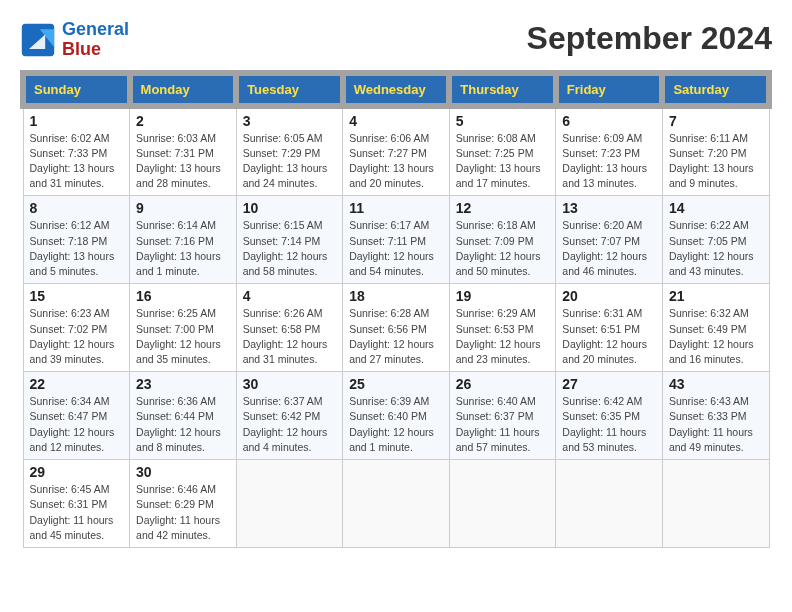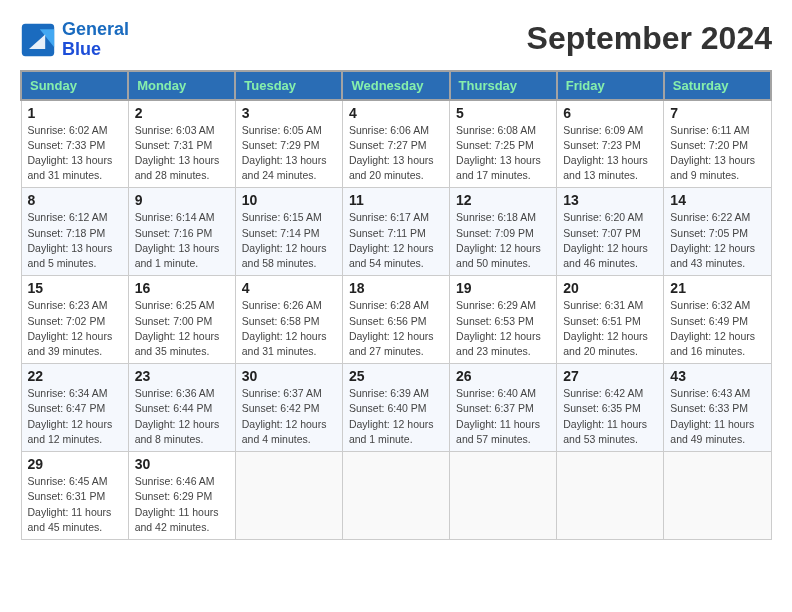--- a/index.html
+++ b/index.html
@@ -47,26 +47,26 @@
       font-size: 14px;
       color: #555;
     }
     .calendar {
       width: 100%;
       border-collapse: collapse;
       font-size: 11px;
     }
     .calendar th {
       background: #2a6db5;
-      color: #86efac;
+      color: #fde047;
       text-align: left;
       padding: 6px 8px;
       font-size: 13px;
       font-weight: bold;
-      border: 2px solid #a3a3a3;
+      border: 6px solid #a3a3a3;
     }
     .calendar td {
       border: 1px solid #ccc;
       vertical-align: top;
       padding: 4px 6px;
       width: calc(100% / 7);
       min-height: 80px;
       background: #fff;
     }
     .calendar tr:nth-child(even) td {
@@ -93,21 +93,21 @@
 
 <div class="header-area">
   <div class="logo">
     <svg class="logo-icon" viewBox="0 0 40 40">
       <rect x="2" y="2" width="36" height="36" rx="4" fill="#1a6bbf"></rect>
       <polygon points="22,8 38,8 38,28" fill="#4db8ff" opacity="0.8"></polygon>
       <polygon points="10,30 28,30 28,14" fill="#fff" opacity="0.9"></polygon>
     </svg>
     <div class="logo-text">
       <span>General</span><br>
-      <span style="color:#1d4ed8;">Blue</span>
+      <span style="color:#b91c1c;">Blue</span>
     </div>
   </div>
   <div class="title-area">
     <div class="month-title">September 2024</div>
   </div>
 </div>
 
 <table class="calendar">
   <thead>
     <tr>

